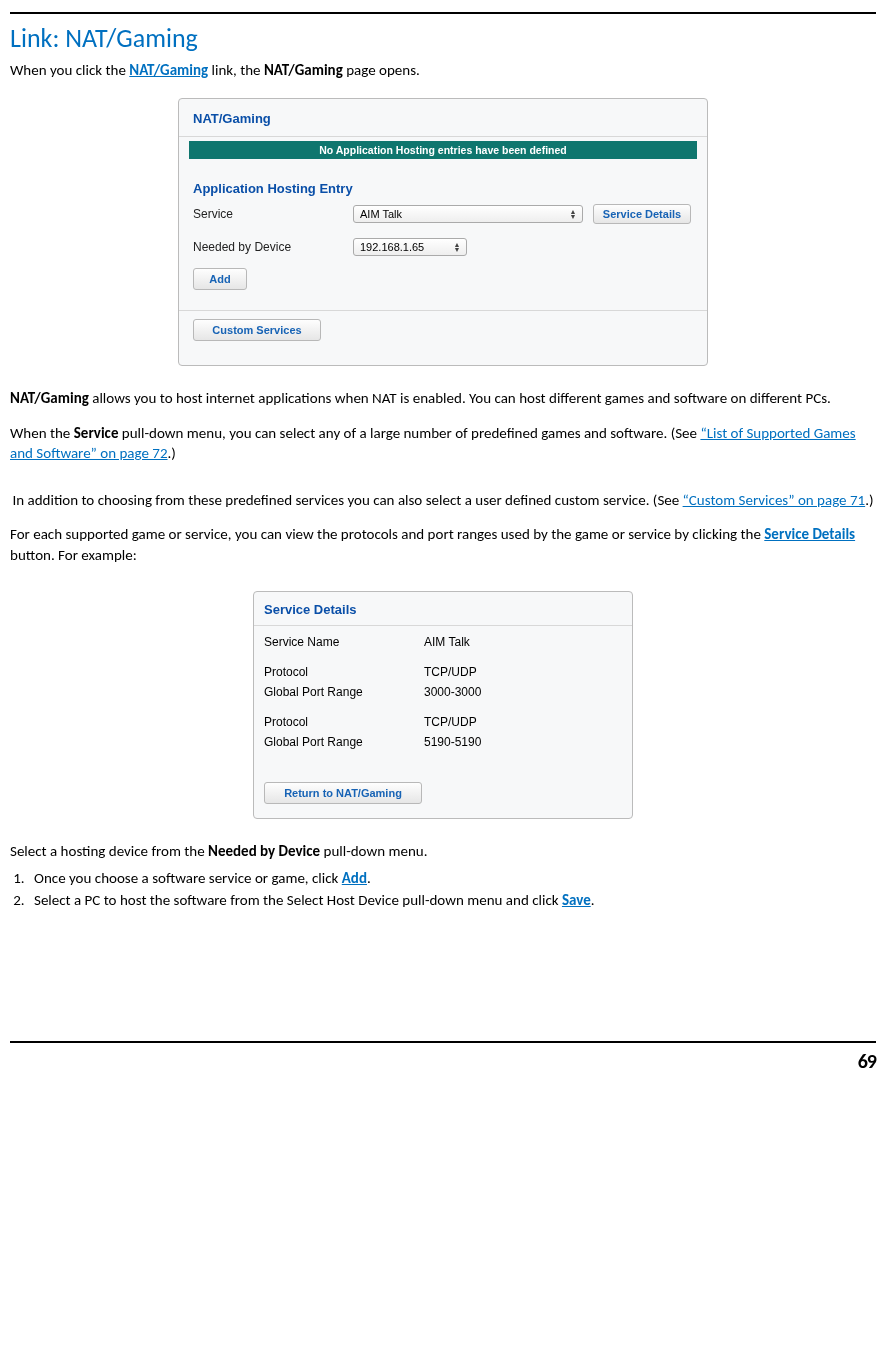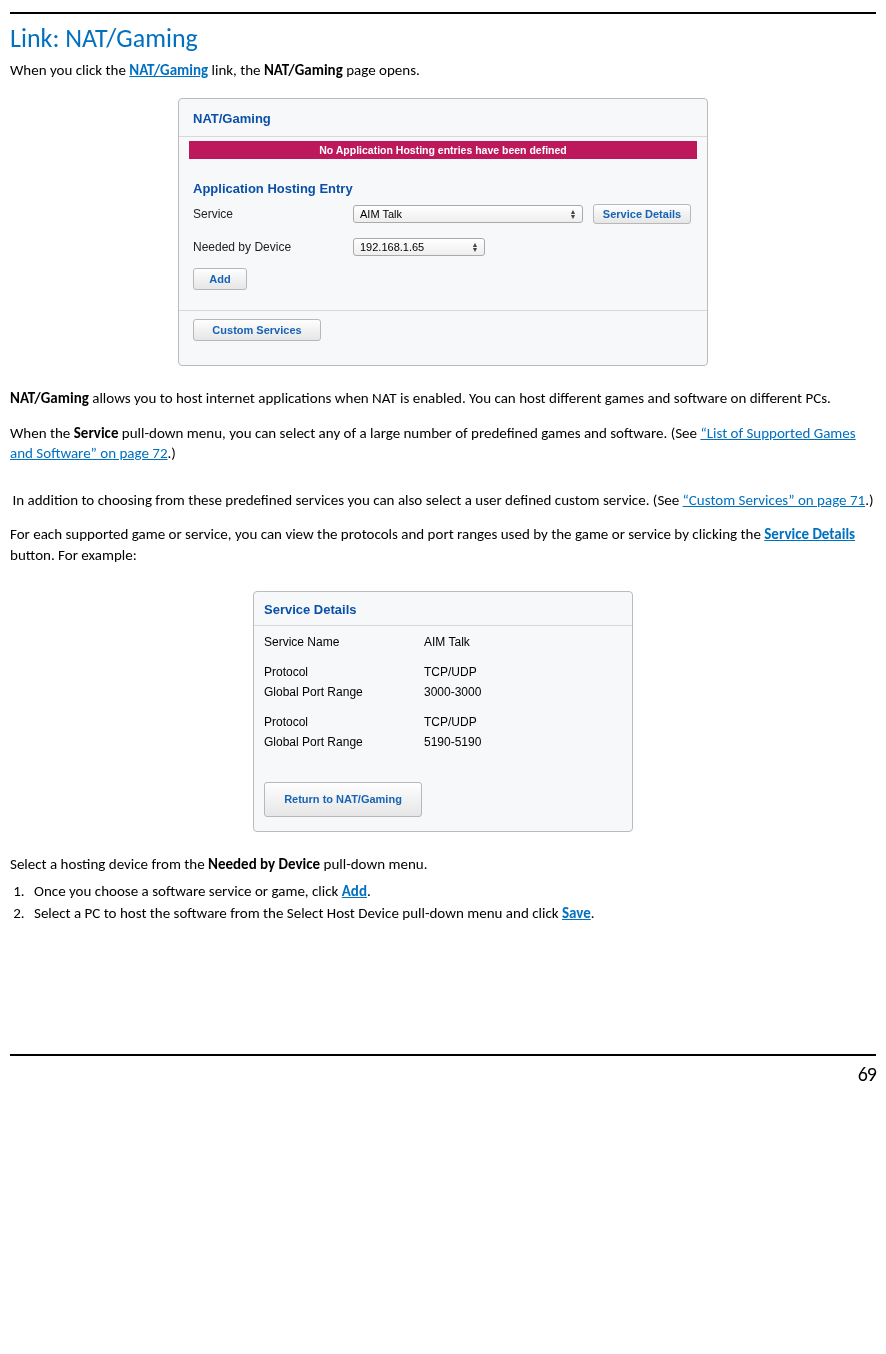--- a/index.html
+++ b/index.html
@@ -6,21 +6,21 @@
   body {
     font-family: Calibri, Arial, sans-serif;
     font-size: 15px;
     color: #000;
     background: #fff;
     width: 886px;
     padding: 0 10px 0 10px;
   }
   .page-rule-top { border-top: 2px solid #000; margin: 12px 0 8px 0; }
   .page-rule-bottom { border-top: 2px solid #000; margin: 20px 0 6px 0; }
-  .page-number { text-align: right; font-weight: 400; font-size: 20px; letter-spacing: -1px; padding-right: 0px; }
+  .page-number { text-align: right; font-weight: 700; font-size: 20px; letter-spacing: -1px; padding-right: 0px; }
   h1.title { font-size: 26px; font-weight: 400; margin: 0 0 2px 0; }
   h1.title .blue { color: #0070c0; }
   h1.title .link-color { color: #0070c0; }
   .body-text { margin: 6px 0; line-height: 1.35; }
   .ul-link { color: #0070c0; text-decoration: underline; font-weight: 700; cursor: pointer; }
   .ul-link-plain { color: #0070c0; text-decoration: underline; cursor: pointer; }
   .bold { font-weight: 700; }
   .screenshot-wrap { display: flex; justify-content: center; margin: 18px 0 22px 0; }
 
   
@@ -34,21 +34,21 @@
     overflow: hidden;
   }
   .panel-section-title {
     color: #0a4fa8;
     font-weight: 700;
     font-size: 13px;
     padding: 12px 14px 4px 14px;
   }
   .hr-sep { height:1px; background:#d8d8d8; margin: 6px 0 0 0;}
   .dark-bar {
-    background: #be185d;
+    background: #0f766e;
     color: #fff;
     font-size: 10.5px;
     font-weight: 700;
     text-align: center;
     padding: 3px 0;
     margin: 4px 10px 10px 10px;
   }
   .form-row {
     display: flex;
     align-items: center;
@@ -60,21 +60,21 @@
     align-items: center;
     justify-content: space-between;
     background: linear-gradient(#fff,#eee);
     border: 1px solid #aaa;
     border-radius: 3px;
     padding: 1px 4px 1px 6px;
     font-size: 11px;
     height: 18px;
   }
   .dd-wide { width: 230px; }
-  .dd-narrow { width: 132px; }
+  .dd-narrow { width: 114px; }
   .dd-arrows {
     width: 10px;
     display: inline-flex;
     flex-direction: column;
     align-items: center;
     line-height: 5px;
     font-size: 7px;
     color: #444;
     margin-left: 4px;
   }
@@ -86,21 +86,21 @@
     border: 1px solid #b8b8b8;
     border-radius: 3px;
     color: #1763b5;
     font-weight: 700;
     font-size: 11px;
     cursor: pointer;
   }
   .btn-sd { width: 98px; height: 20px; margin-left: 10px; }
   .btn-add { width: 54px; height: 22px; margin: 8px 0 14px 14px; }
   .btn-custom { width: 128px; height: 22px; margin: 8px 0 24px 14px; }
-  .btn-return { width: 158px; height: 35px; margin: 10px 0 8px 10px; }
+  .btn-return { width: 158px; height: 22px; margin: 10px 0 8px 10px; }
 
   
   .panel2 {
     width: 380px;
     border: 1px solid #bbb;
     border-radius: 4px;
     background: #f7f8f9;
     font-family: Arial, sans-serif;
     font-size: 12px;
     overflow: hidden;

